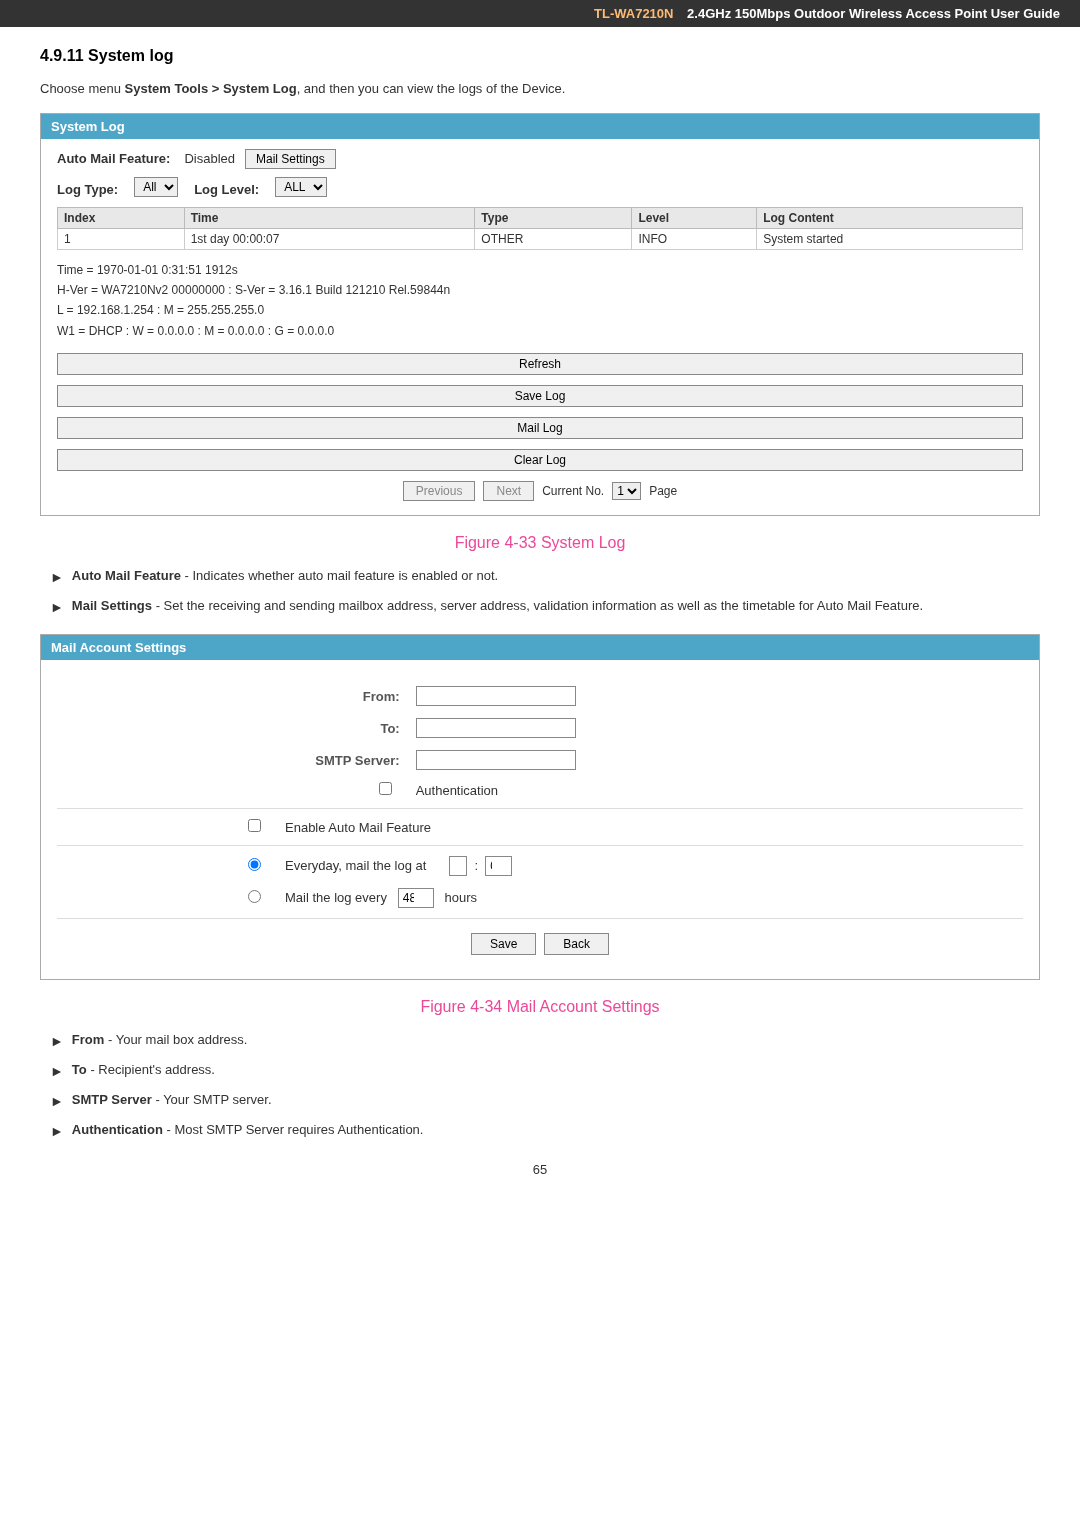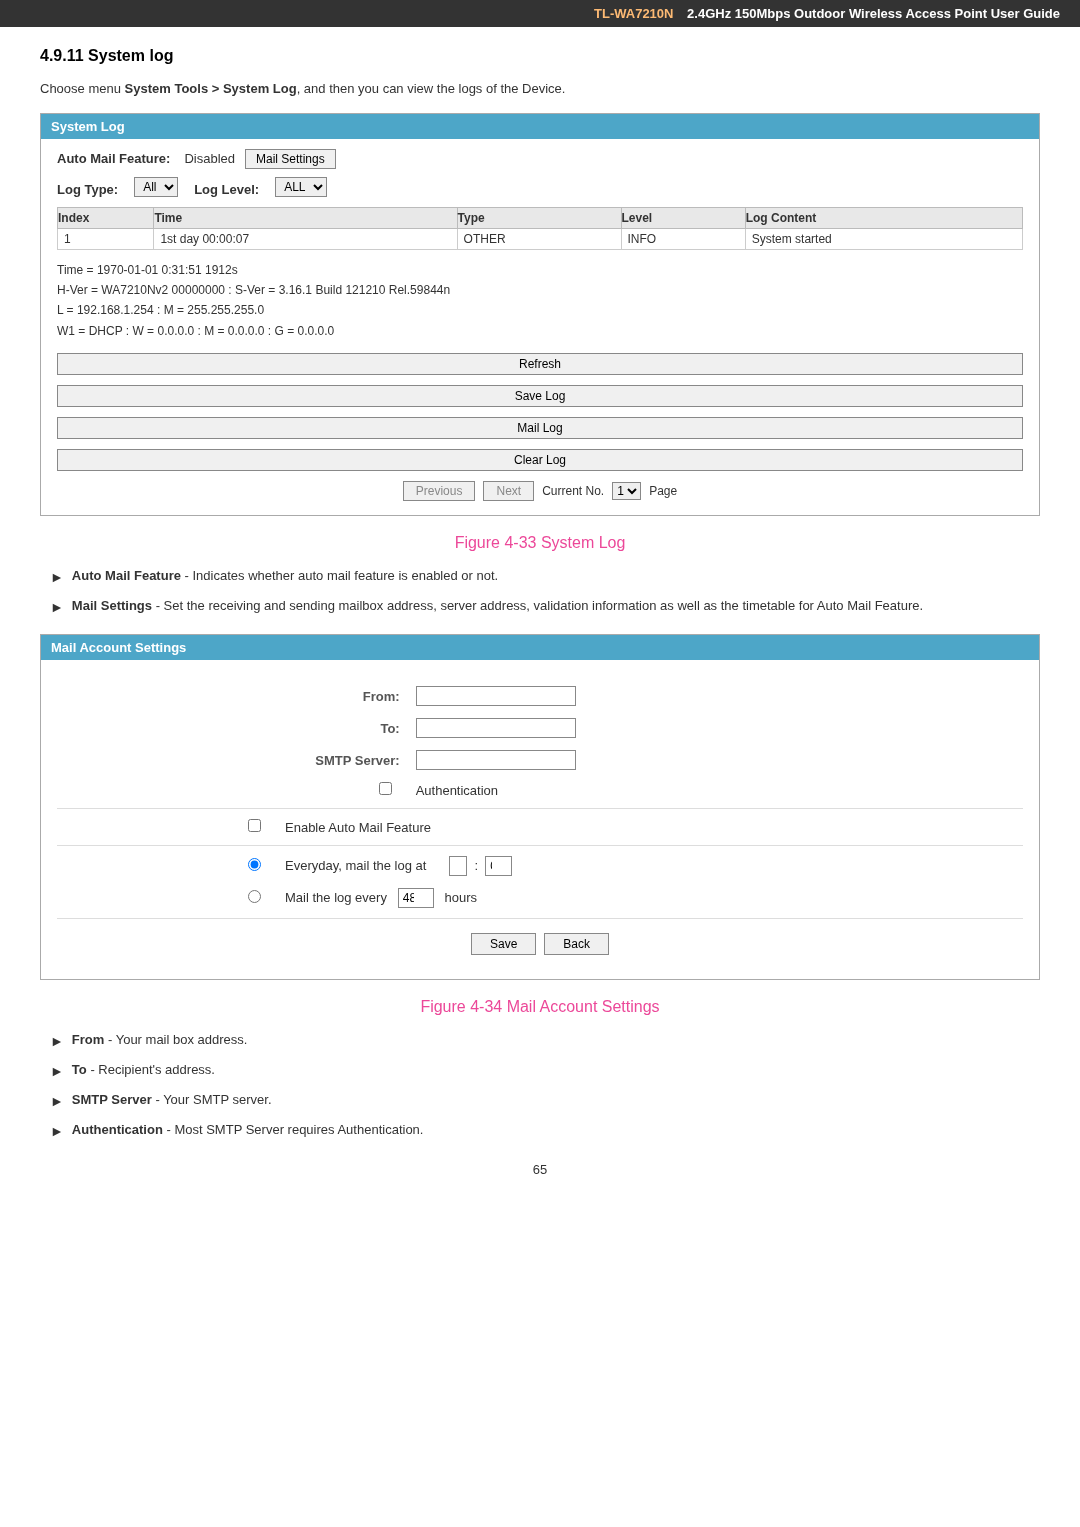--- a/index.html
+++ b/index.html
@@ -108,21 +108,21 @@
 
     .log-table {
       width: 100%;
       border-collapse: collapse;
       margin-bottom: 10px;
       font-size: 12px;
     }
     .log-table th {
       background: #e8e8e8;
       border: 1px solid #bbb;
-      padding: 3px 0;
+      padding: 3px 6px;
       text-align: left;
       font-weight: bold;
     }
     .log-table td {
       border: 1px solid #ccc;
       padding: 3px 6px;
     }
 
     .log-info-text {
       font-size: 12px;

